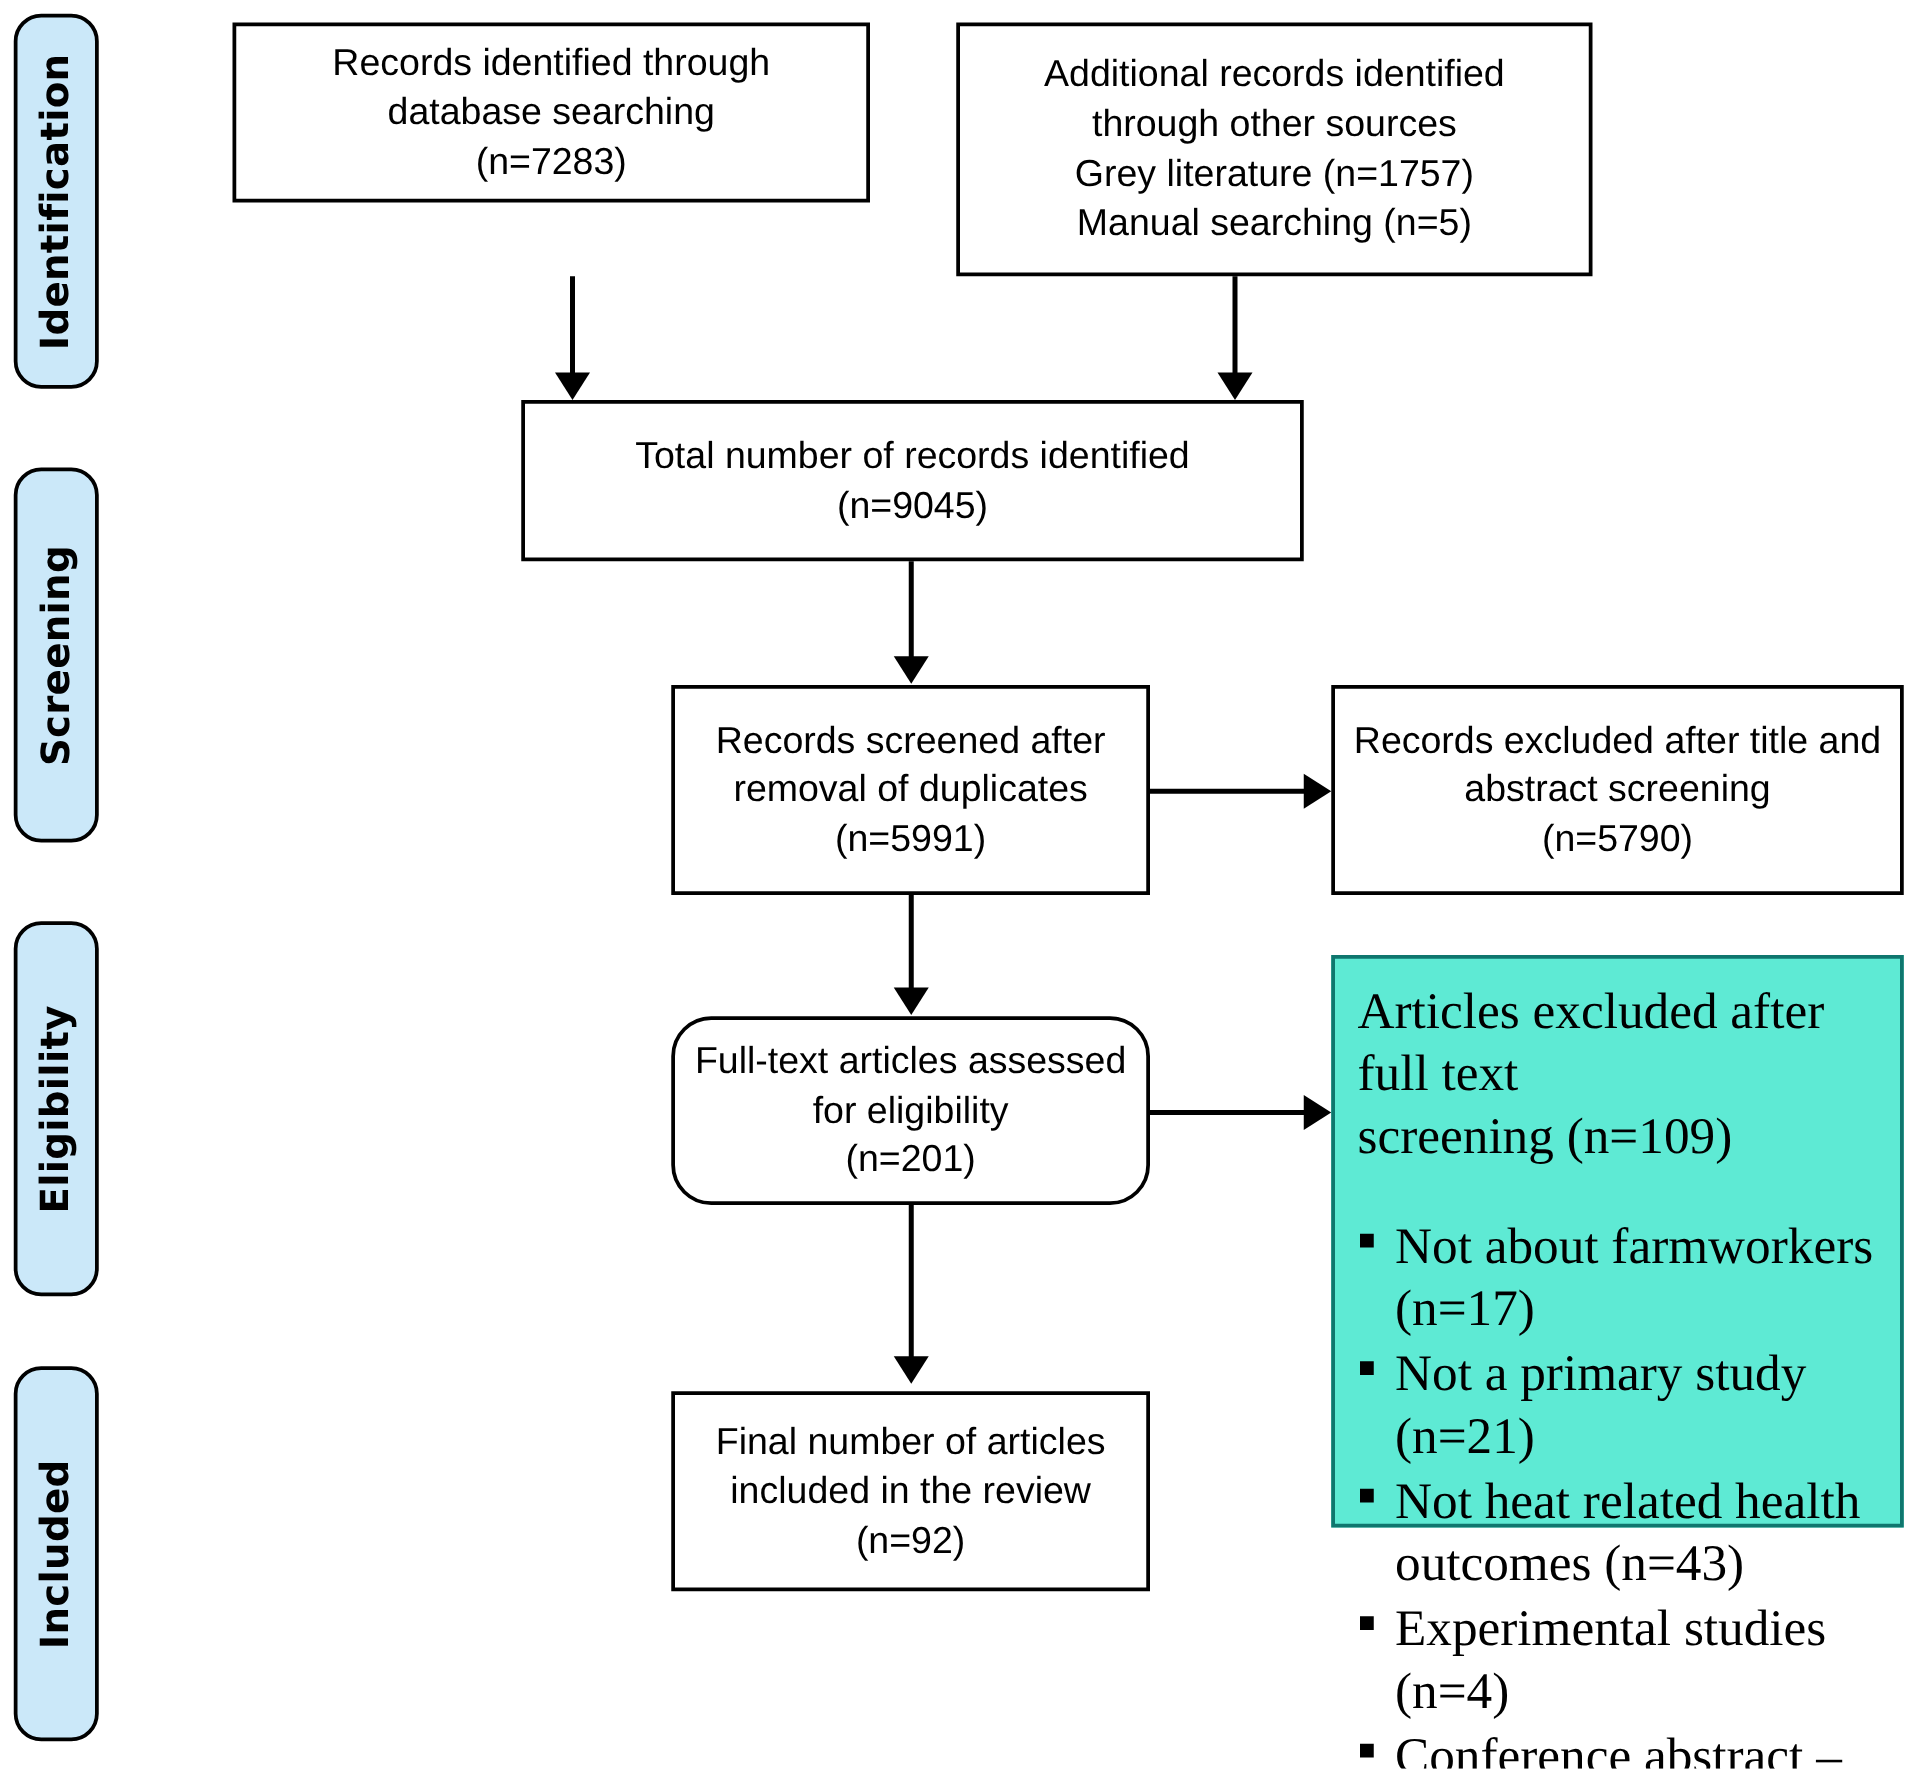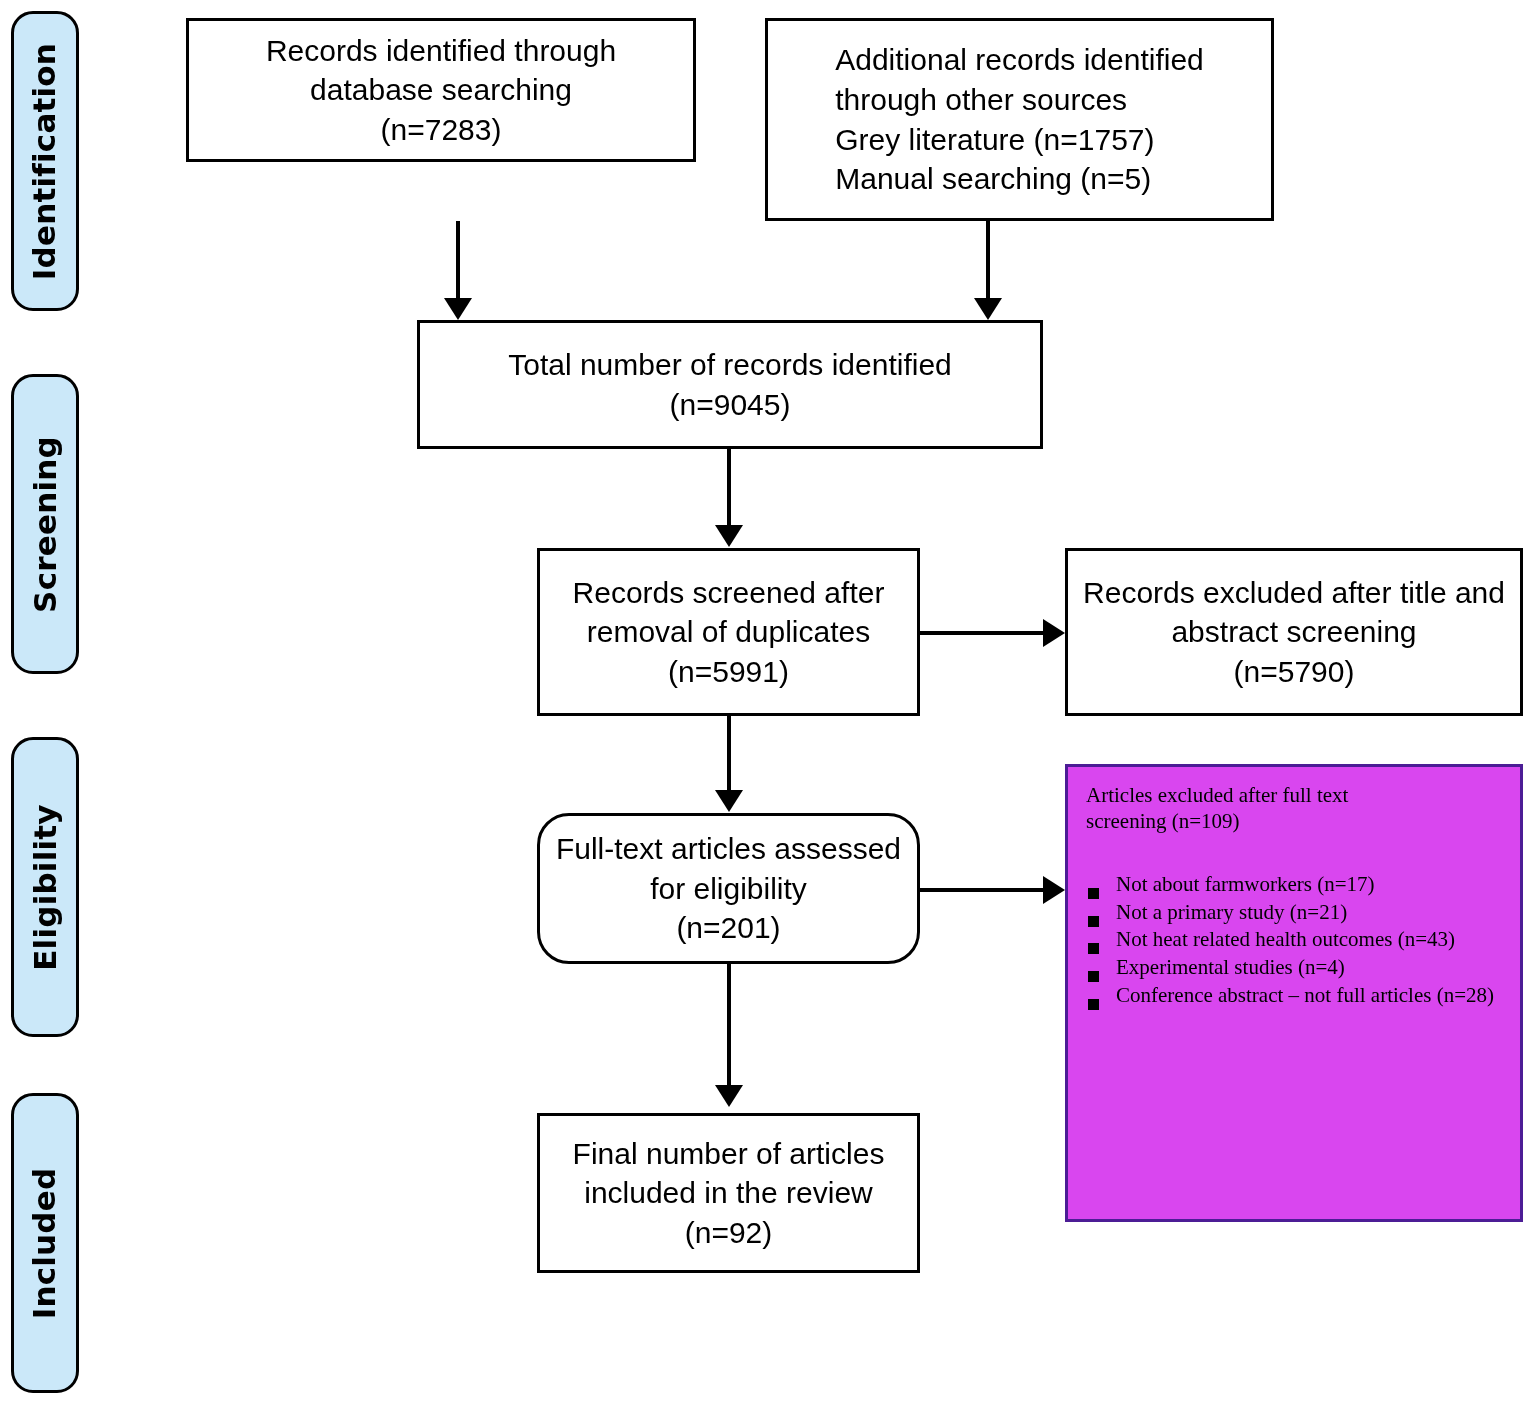--- a/index.html
+++ b/index.html
@@ -58,25 +58,25 @@
     padding: 0 10px;
   }
   .flow-box.align-left .box-text {
     text-align: left;
   }
 
   
   .reasons-box {
     position: absolute;
     box-sizing: border-box;
-    background: #d946ef;
-    border: 3px solid #4c1d95;
+    background: #5eead4;
+    border: 3px solid #0f766e;
     padding: 16px 14px 10px 18px;
     font-family: "Liberation Serif", serif;
-    font-size: 21px;
+    font-size: 41px;
     line-height: 1.22;
     color: #000000;
   }
   .reasons-heading {
     margin: 0 0 38px 0;
     white-space: pre-line;
   }
   .reasons-list {
     margin: 0;
     padding: 0;
@@ -145,21 +145,21 @@
     <span class="stage-tab-label">Included</span>
   </div>
 
   <div class="flow-box" style="left:186px; top:18px; width:510px; height:144px;">
     <span class="box-text">Records identified through
 database searching
 (n=7283)</span>
   </div>
 
   <div class="flow-box align-left" style="left:765px; top:18px; width:509px; height:203px;">
-    <span class="box-text" style="">Additional records identified
+    <span class="box-text" style="text-align:center;">Additional records identified
 through other sources
 Grey literature (n=1757)
 Manual searching (n=5)</span>
   </div>
 
   <div class="vline" style="left:456px; top:221px; height:82px;"></div>
   <div class="arrow-down" style="left:444px; top:298px;"></div>
 
   <div class="vline" style="left:986px; top:221px; height:82px;"></div>
   <div class="arrow-down" style="left:974px; top:298px;"></div>

